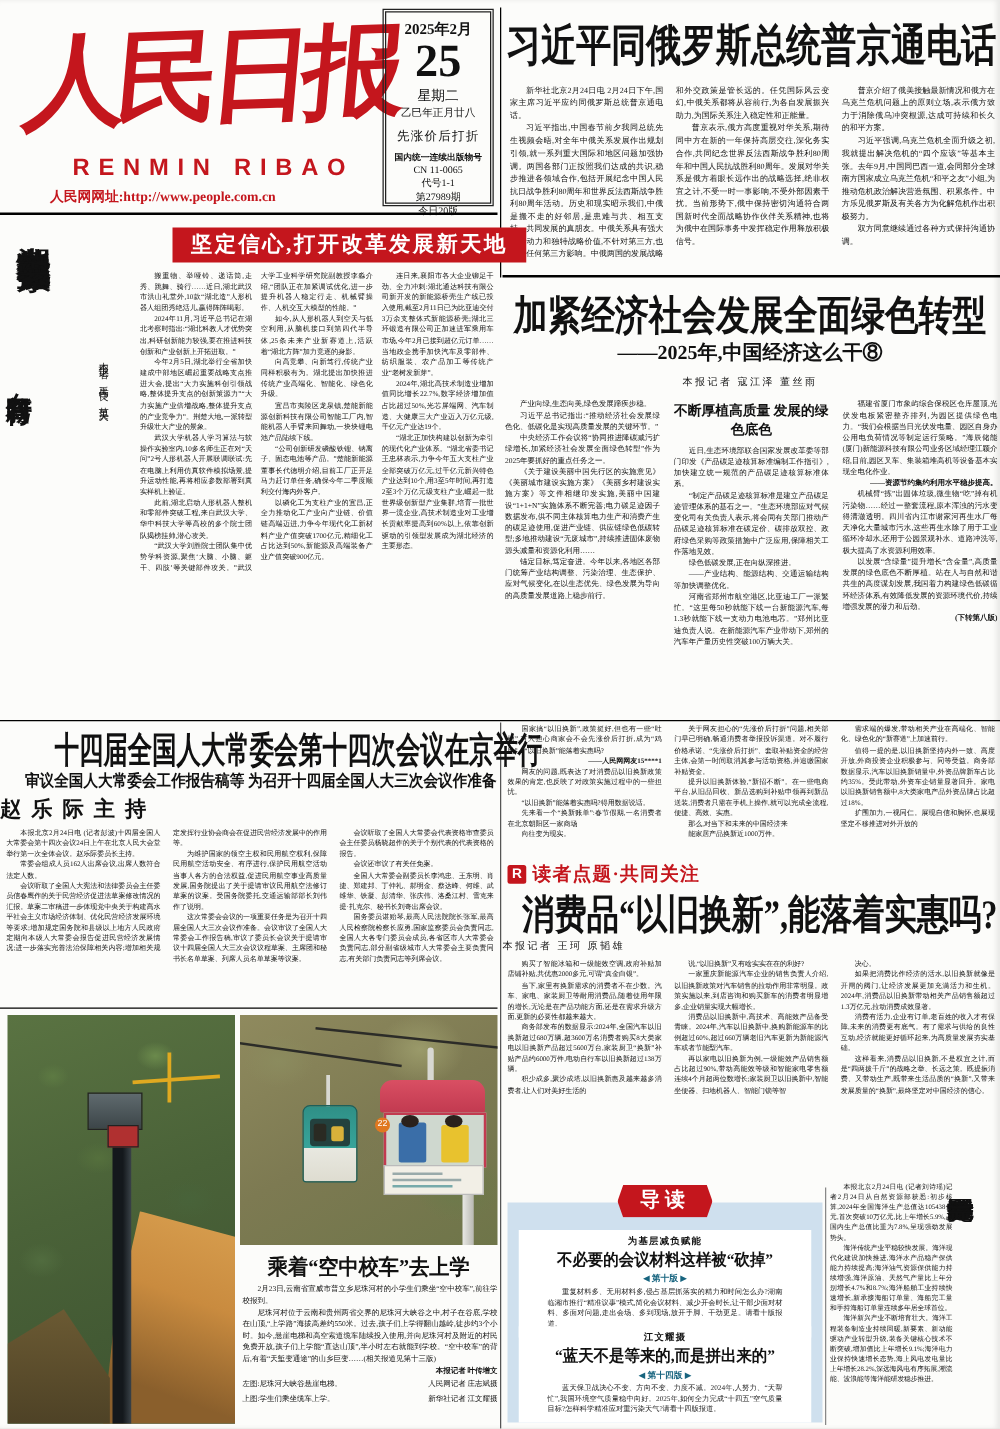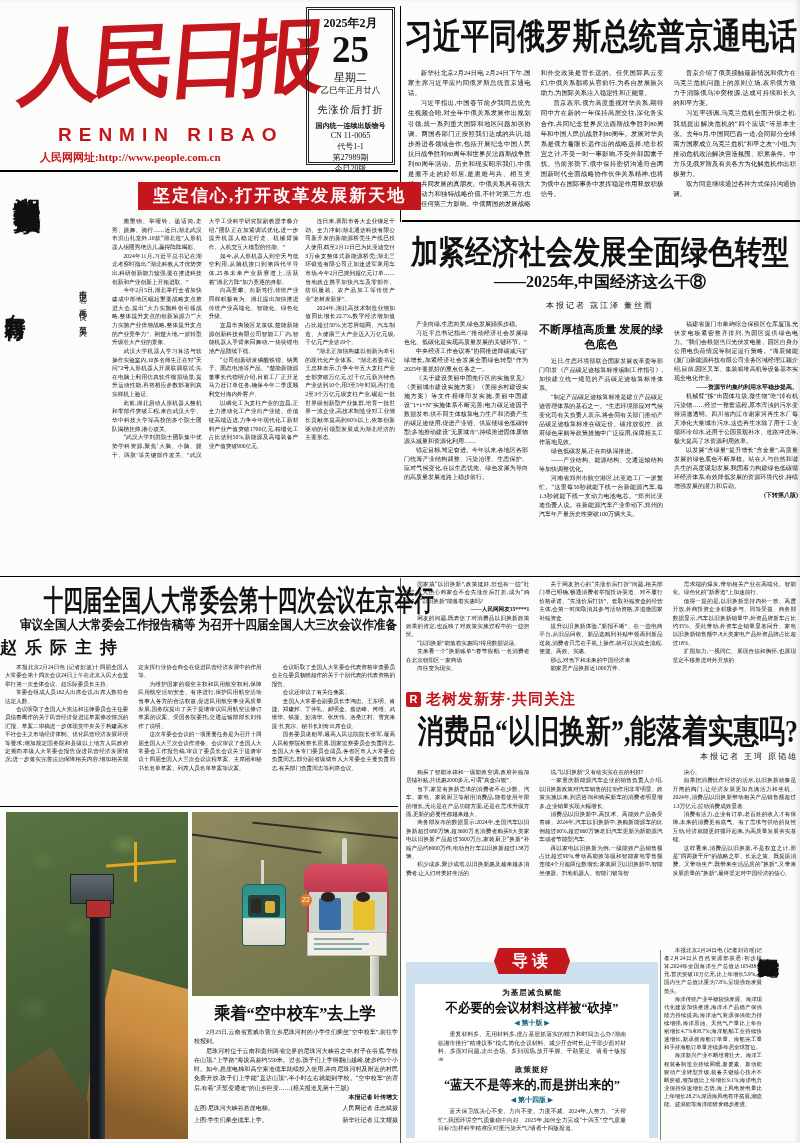--- a/index.html
+++ b/index.html
@@ -55,21 +55,21 @@
   .npc-body{left:5px;top:663px;width:390px;height:140px;column-count:3;column-gap:10px;
         font-size:5.6px;line-height:1.5;text-align:justify;overflow:hidden;}
   
   .cons-top{left:406px;top:580px;width:390px;height:104px;column-count:3;column-gap:10px;
         font-size:5.6px;line-height:1.5;text-align:justify;overflow:hidden;}
   .cons-label{left:406px;top:690px;height:18px;display:flex;align-items:center;gap:5px;}
   .r-icon{width:15px;height:15px;background:#c4161d;color:#fff;font-family:"Liberation Sans",sans-serif;
         font-weight:bold;font-size:11px;text-align:center;line-height:15px;border-radius:2px;}
   .cons-label-text{font-size:15px;font-weight:900;color:#c4161d;letter-spacing:1px;}
   .cons-headline{left:402px;top:710px;width:396px;text-align:center;font-size:28px;font-weight:900;white-space:nowrap;transform:scaleX(.92) scaleY(1.15);transform-origin:center top;}
-  .cons-byline{left:402px;top:751px;width:396px;text-align:right;font-size:8px;letter-spacing:2px;}
+  .cons-byline{left:402px;top:751px;width:396px;text-align:left;font-size:8px;letter-spacing:2px;}
   .cons-bottom{left:406px;top:768px;width:390px;height:180px;column-count:3;column-gap:10px;
         font-size:5.6px;line-height:1.5;text-align:justify;overflow:hidden;}
   
   .photo{overflow:hidden;}
   .ph-left{left:6px;top:812px;width:182px;height:327px;background:
      radial-gradient(18px 14px at 20% 15%,#5d7a43 0%,transparent 70%),
      radial-gradient(22px 16px at 65% 10%,#6b8a4c 0%,transparent 70%),
      radial-gradient(26px 18px at 40% 35%,#55703d 0%,transparent 70%),
      radial-gradient(30px 22px at 80% 45%,#48633a 0%,transparent 70%),
      radial-gradient(26px 20px at 15% 60%,#516c3f 0%,transparent 70%),
@@ -244,21 +244,21 @@
       <p>关于网友担心的“先涨价后打折”问题,相关部门早已明确,畅通消费者举报投诉渠道。对不履行价格承诺、“先涨价后打折”、套取补贴资金的经营主体,会第一时间取消其参与活动资格,并追缴国家补贴资金。</p>
       <p>提升以旧换新体验,“新招不断”。在一些电商平台,从旧品回收、新品选购到补贴申领再到新品送装,消费者只需在手机上操作,就可以完成全流程,便捷、高效、实惠。</p>
       <p>那么,对当下和未来的中国经济来</p>
       <p>能家居产品换新近1000万件。</p>
       <p>需求端的爆发,带动相关产业在高端化、智能化、绿色化的“新赛道”上加速前行。</p>
       <p>值得一提的是,以旧换新坚持内外一致、高度开放,外商投资企业积极参与、同等受益。商务部数据显示,汽车以旧换新销量中,外资品牌新车占比约35%。受此带动,外资车企销量显著回升。家电以旧换新销售额中,8大类家电产品外资品牌占比超过18%。</p>
       <p>扩围加力,一视同仁。展现自信和胸怀,也展现坚定不移推进对外开放的</p>
     </div>
   <div class="abs cons-label">
     <span class="r-icon">R</span>
-    <span class="cons-label-text">老树发新芽·共同关注</span>
+    <span class="cons-label-text">读者点题·共同关注</span>
   </div>
   <div class="abs cons-headline">消费品“以旧换新”,能落着实惠吗?</div>
   <div class="abs cons-byline">本报记者 王珂 原韬雄</div>
   <div class="abs cons-bottom body">
       <p>购买了智能冰箱和一级能效空调,政府补贴加店铺补贴,共优惠2000多元,可谓“真金白银”。</p>
       <p>当下,家里有换新需求的消费者不在少数。汽车、家电、家装厨卫等耐用消费品,随着使用年限的增长,无论是在产品功能方面,还是在需求升级方面,更新的必要性都越来越大。</p>
       <p>商务部发布的数据显示:2024年,全国汽车以旧换新超过680万辆,超3600万名消费者购买8大类家电以旧换新产品超过5600万台,家装厨卫“换新”补贴产品约6000万件,电动自行车以旧换新超过138万辆。</p>
       <p>积少成多,聚沙成塔,以旧换新惠及越来越多消费者,让人们对美好生活的</p>
       <p>说,“以旧换新”又有啥实实在在的利好?</p>
       <p>一家重庆新能源汽车企业的销售负责人介绍,以旧换新政策对汽车销售的拉动作用非常明显。政策实施以来,到店咨询和购买新车的消费者明显增多,企业销量实现大幅增长。</p>
@@ -326,21 +326,21 @@
   </div>
 
   <div class="abs digest">
     <div class="d-card" style="top:22px;">
       <div class="d-kicker">为基层减负赋能</div>
       <div class="d-title">不必要的会议材料这样被“砍掉”</div>
       <div class="d-page">◀ 第十版 ▶</div>
       <div class="d-sum">重复材料多、无用材料多,侵占基层抓落实的精力和时间怎么办?湖南临湘市推行“精准议事”模式,简化会议材料、减少开会时长,让干部少面对材料、多面对问题,走出会场、多到现场,放开手脚、干劲更足。请看十版报道。</div>
     </div>
     <div class="d-card" style="top:99px;">
-      <div class="d-kicker">政策挺好</div>
+      <div class="d-kicker">江文耀摄</div>
       <div class="d-title">“蓝天不是等来的,而是拼出来的”</div>
       <div class="d-page">◀ 第十四版 ▶</div>
       <div class="d-sum">蓝天保卫战决心不变、方向不变、力度不减。2024年,人努力、“天帮忙”,我国环境空气质量稳中向好。2025年,如何全力完成“十四五”空气质量目标?怎样科学精准应对重污染天气?请看十四版报道。</div>
     </div>
   </div>
   <div class="abs digest-tab">导读</div>
 
   <div class="abs rule" style="left:660px;top:950px;width:1px;height:190px;background:#888;"></div>
 
   <div class="abs ocean-body">

